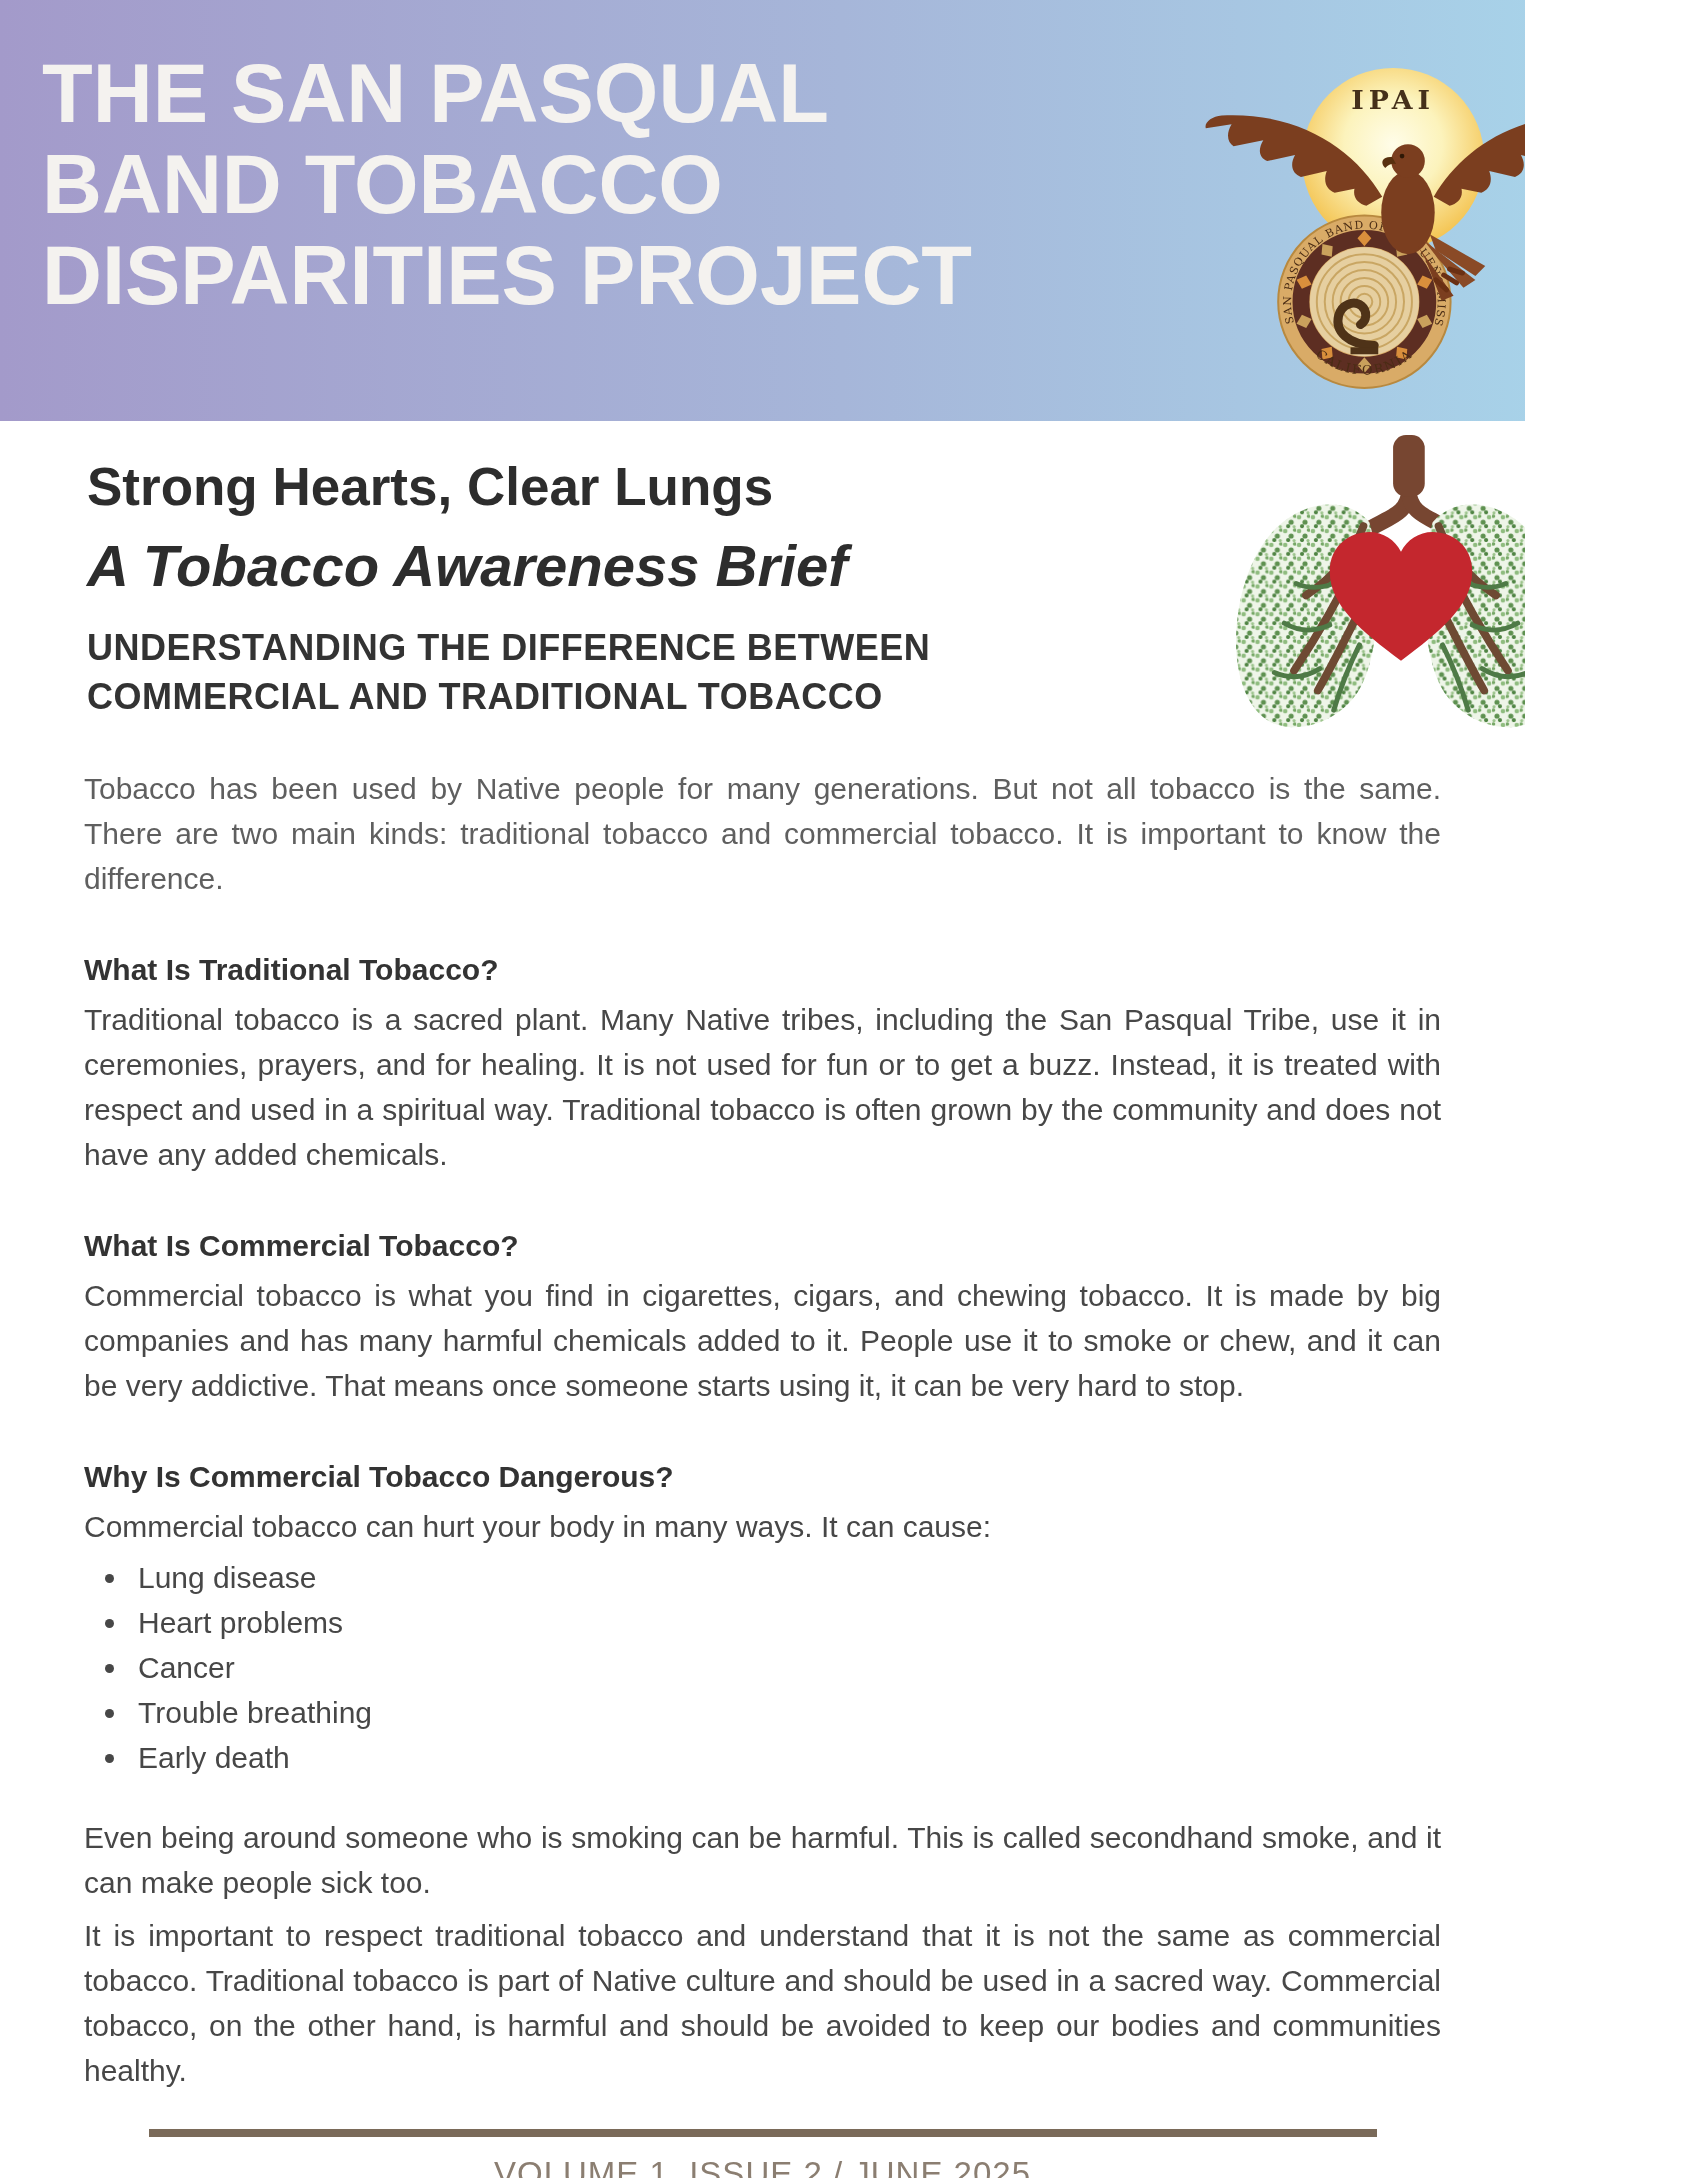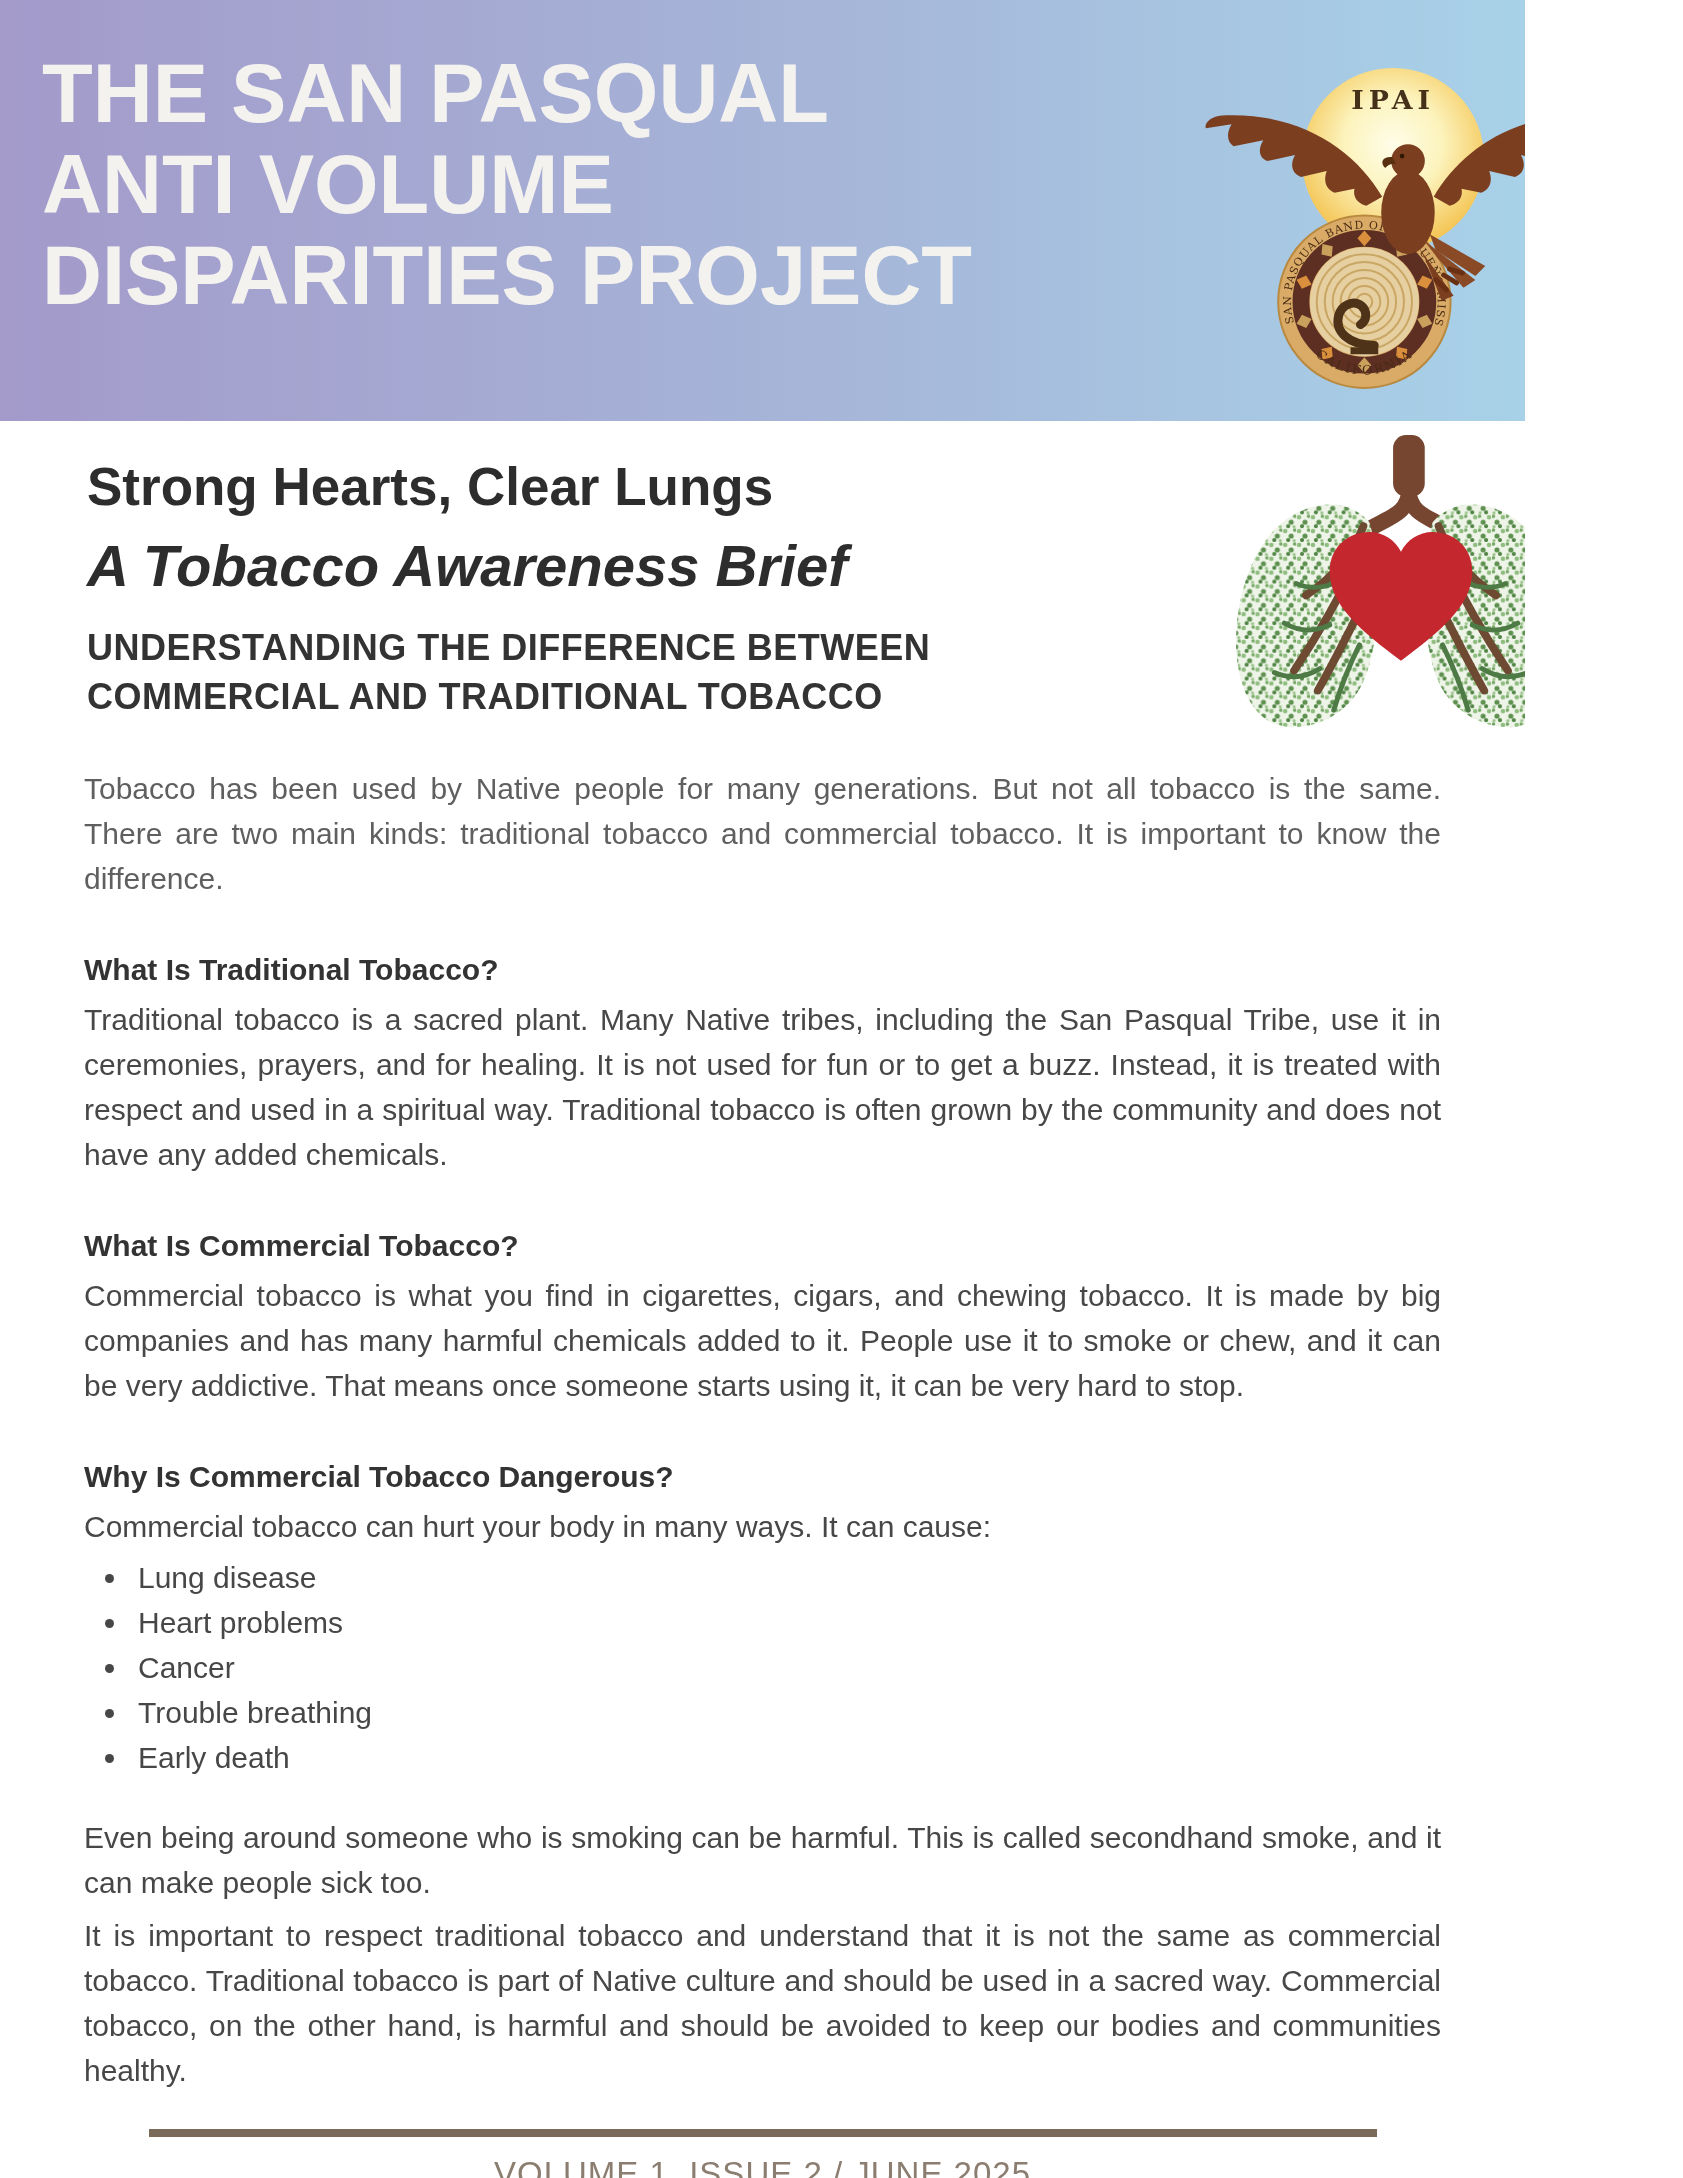--- a/index.html
+++ b/index.html
@@ -66,21 +66,21 @@
   }
 </style>
 </head>
 <body>
 
 <div class="page">
 
   <header class="banner">
     <div class="banner-title">
       <div>THE SAN PASQUAL</div>
-      <div>ANTI VOLUME</div>
+      <div>BAND TOBACCO</div>
       <div>DISPARITIES PROJECT</div>
     </div>
 
     <svg class="logo-art" width="436" height="347" viewBox="0 0 440 350">
       <defs>
         <radialGradient id="sunGrad" cx="50%" cy="42%" r="60%">
           <stop offset="0%" stop-color="#fffde9"></stop>
           <stop offset="45%" stop-color="#fcf3bc"></stop>
           <stop offset="100%" stop-color="#f3c049"></stop>
         </radialGradient>

